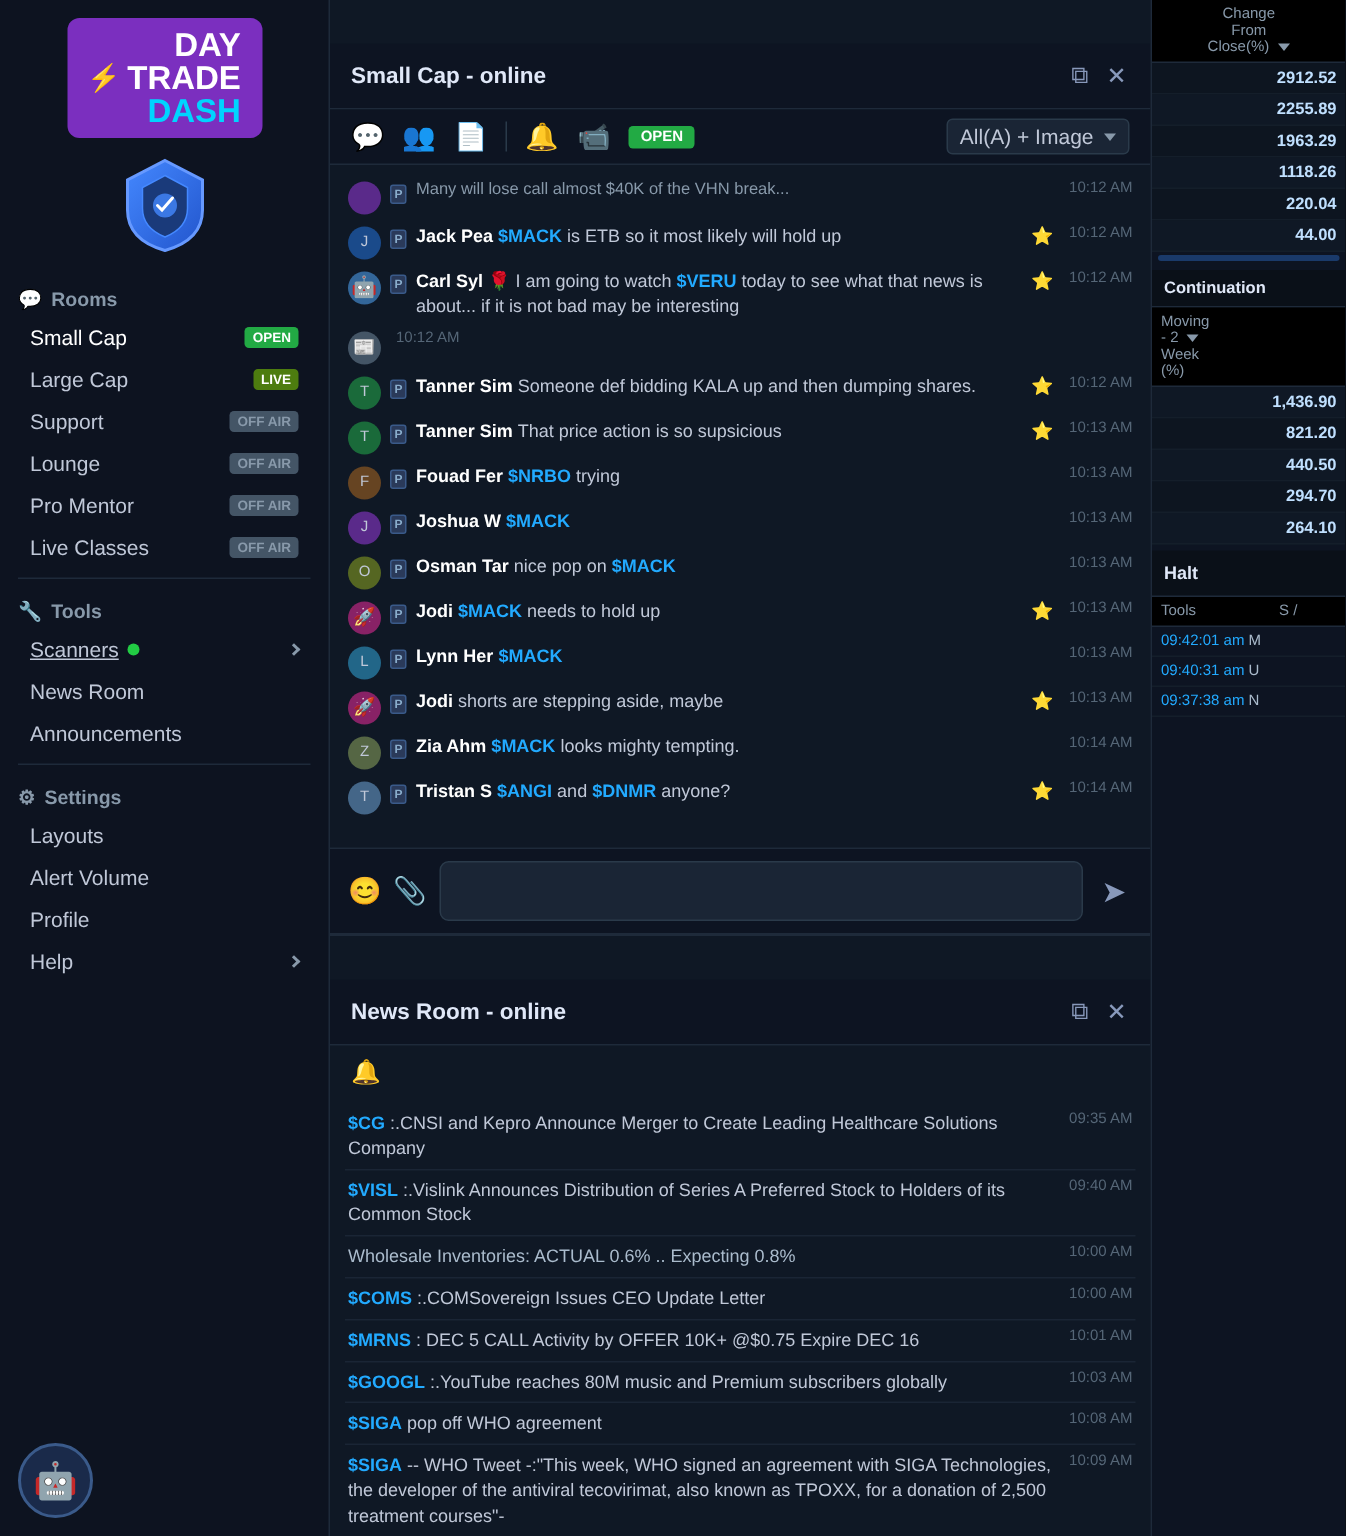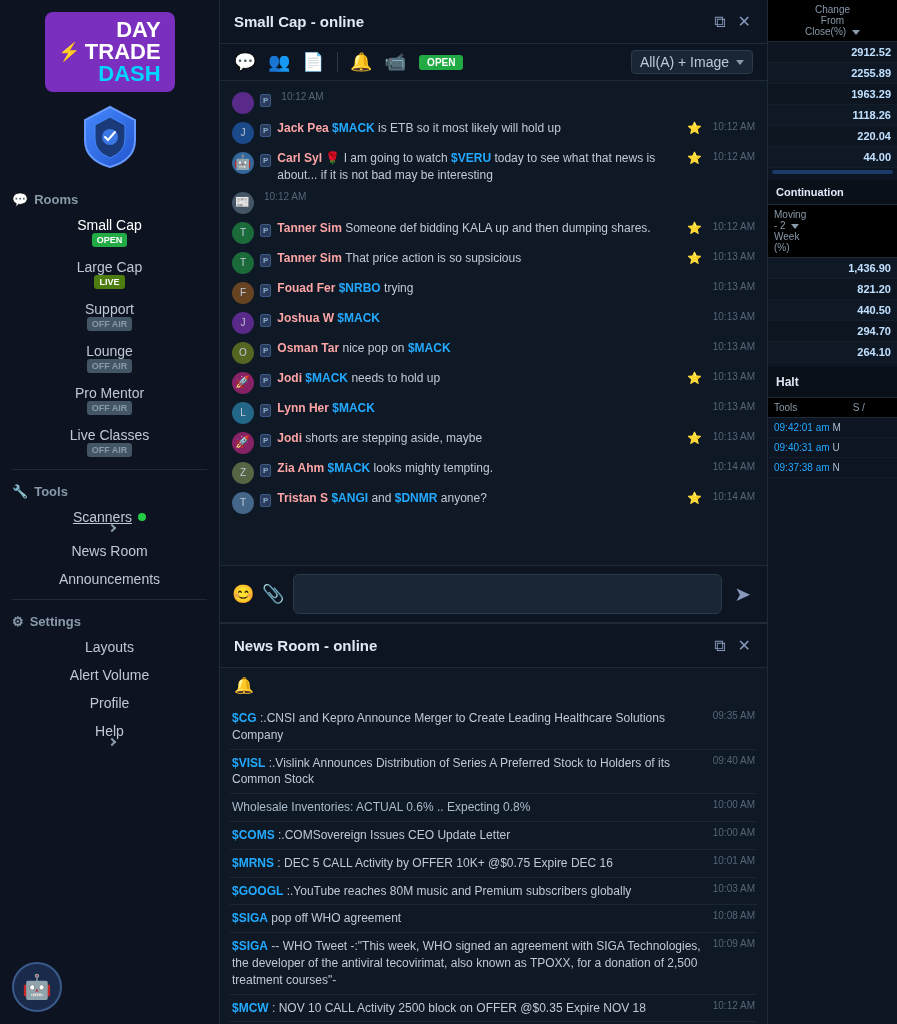--- a/index.html
+++ b/index.html
@@ -70,21 +70,20 @@
     .sidebar-item {
       display: flex;
       align-items: center;
       justify-content: space-between;
       padding: 6px 16px;
       cursor: pointer;
       font-size: 14px;
       color: #c0c8d8;
       border-radius: 4px;
       margin: 0 4px;
-      flex-direction: column;
     }
     .sidebar-item.active { color: white; }
 
     .badge {
       font-size: 9px;
       font-weight: 700;
       padding: 2px 5px;
       border-radius: 3px;
       text-transform: uppercase;
     }
@@ -148,20 +147,21 @@
     }
 
     .panel-header {
       display: flex;
       align-items: center;
       justify-content: space-between;
       padding: 8px 14px;
       background: #0d1422;
       border-bottom: 1px solid #1e2a3a;
       min-height: 44px;
+      margin-top: 29px;
     }
 
     .panel-title {
       font-size: 15px;
       font-weight: 600;
       color: #e0e8f8;
     }
 
     .panel-icons {
       display: flex;
@@ -266,21 +266,21 @@
       margin-top: 4px;
     }
 
     .msg-content {
       flex: 1;
       color: #c0c8d8;
     }
 
     .msg-author {
       font-weight: 600;
-      color: #fca5a5;
+      color: #ffffff;
     }
 
     .msg-ticker {
       color: #22aaff;
       font-weight: 600;
     }
 
     .msg-time {
       color: #556677;
       font-size: 10px;
@@ -598,20 +598,21 @@
       <div class="filter-btn">
         <span>All(A) + Image</span>
         <span class="dropdown-indicator"></span>
       </div>
     </div>
     <div class="messages-container">
 
       <div class="message-row">
         <div class="msg-avatar purple"></div>
         <span class="p-badge">P</span>
+        <span class="msg-content" style="color:#8899aa;font-size:11px;">Many will lose call almost $40K of the VHN break...</span>
         <span class="msg-time">10:12 AM</span>
       </div>
 
       <div class="message-row">
         <div class="msg-avatar blue">J</div>
         <span class="p-badge">P</span>
         <span class="msg-content">
           <span class="msg-author">Jack Pea </span>
           <span class="msg-ticker">$MACK</span>
           <span> is ETB so it most likely will hold up</span>

